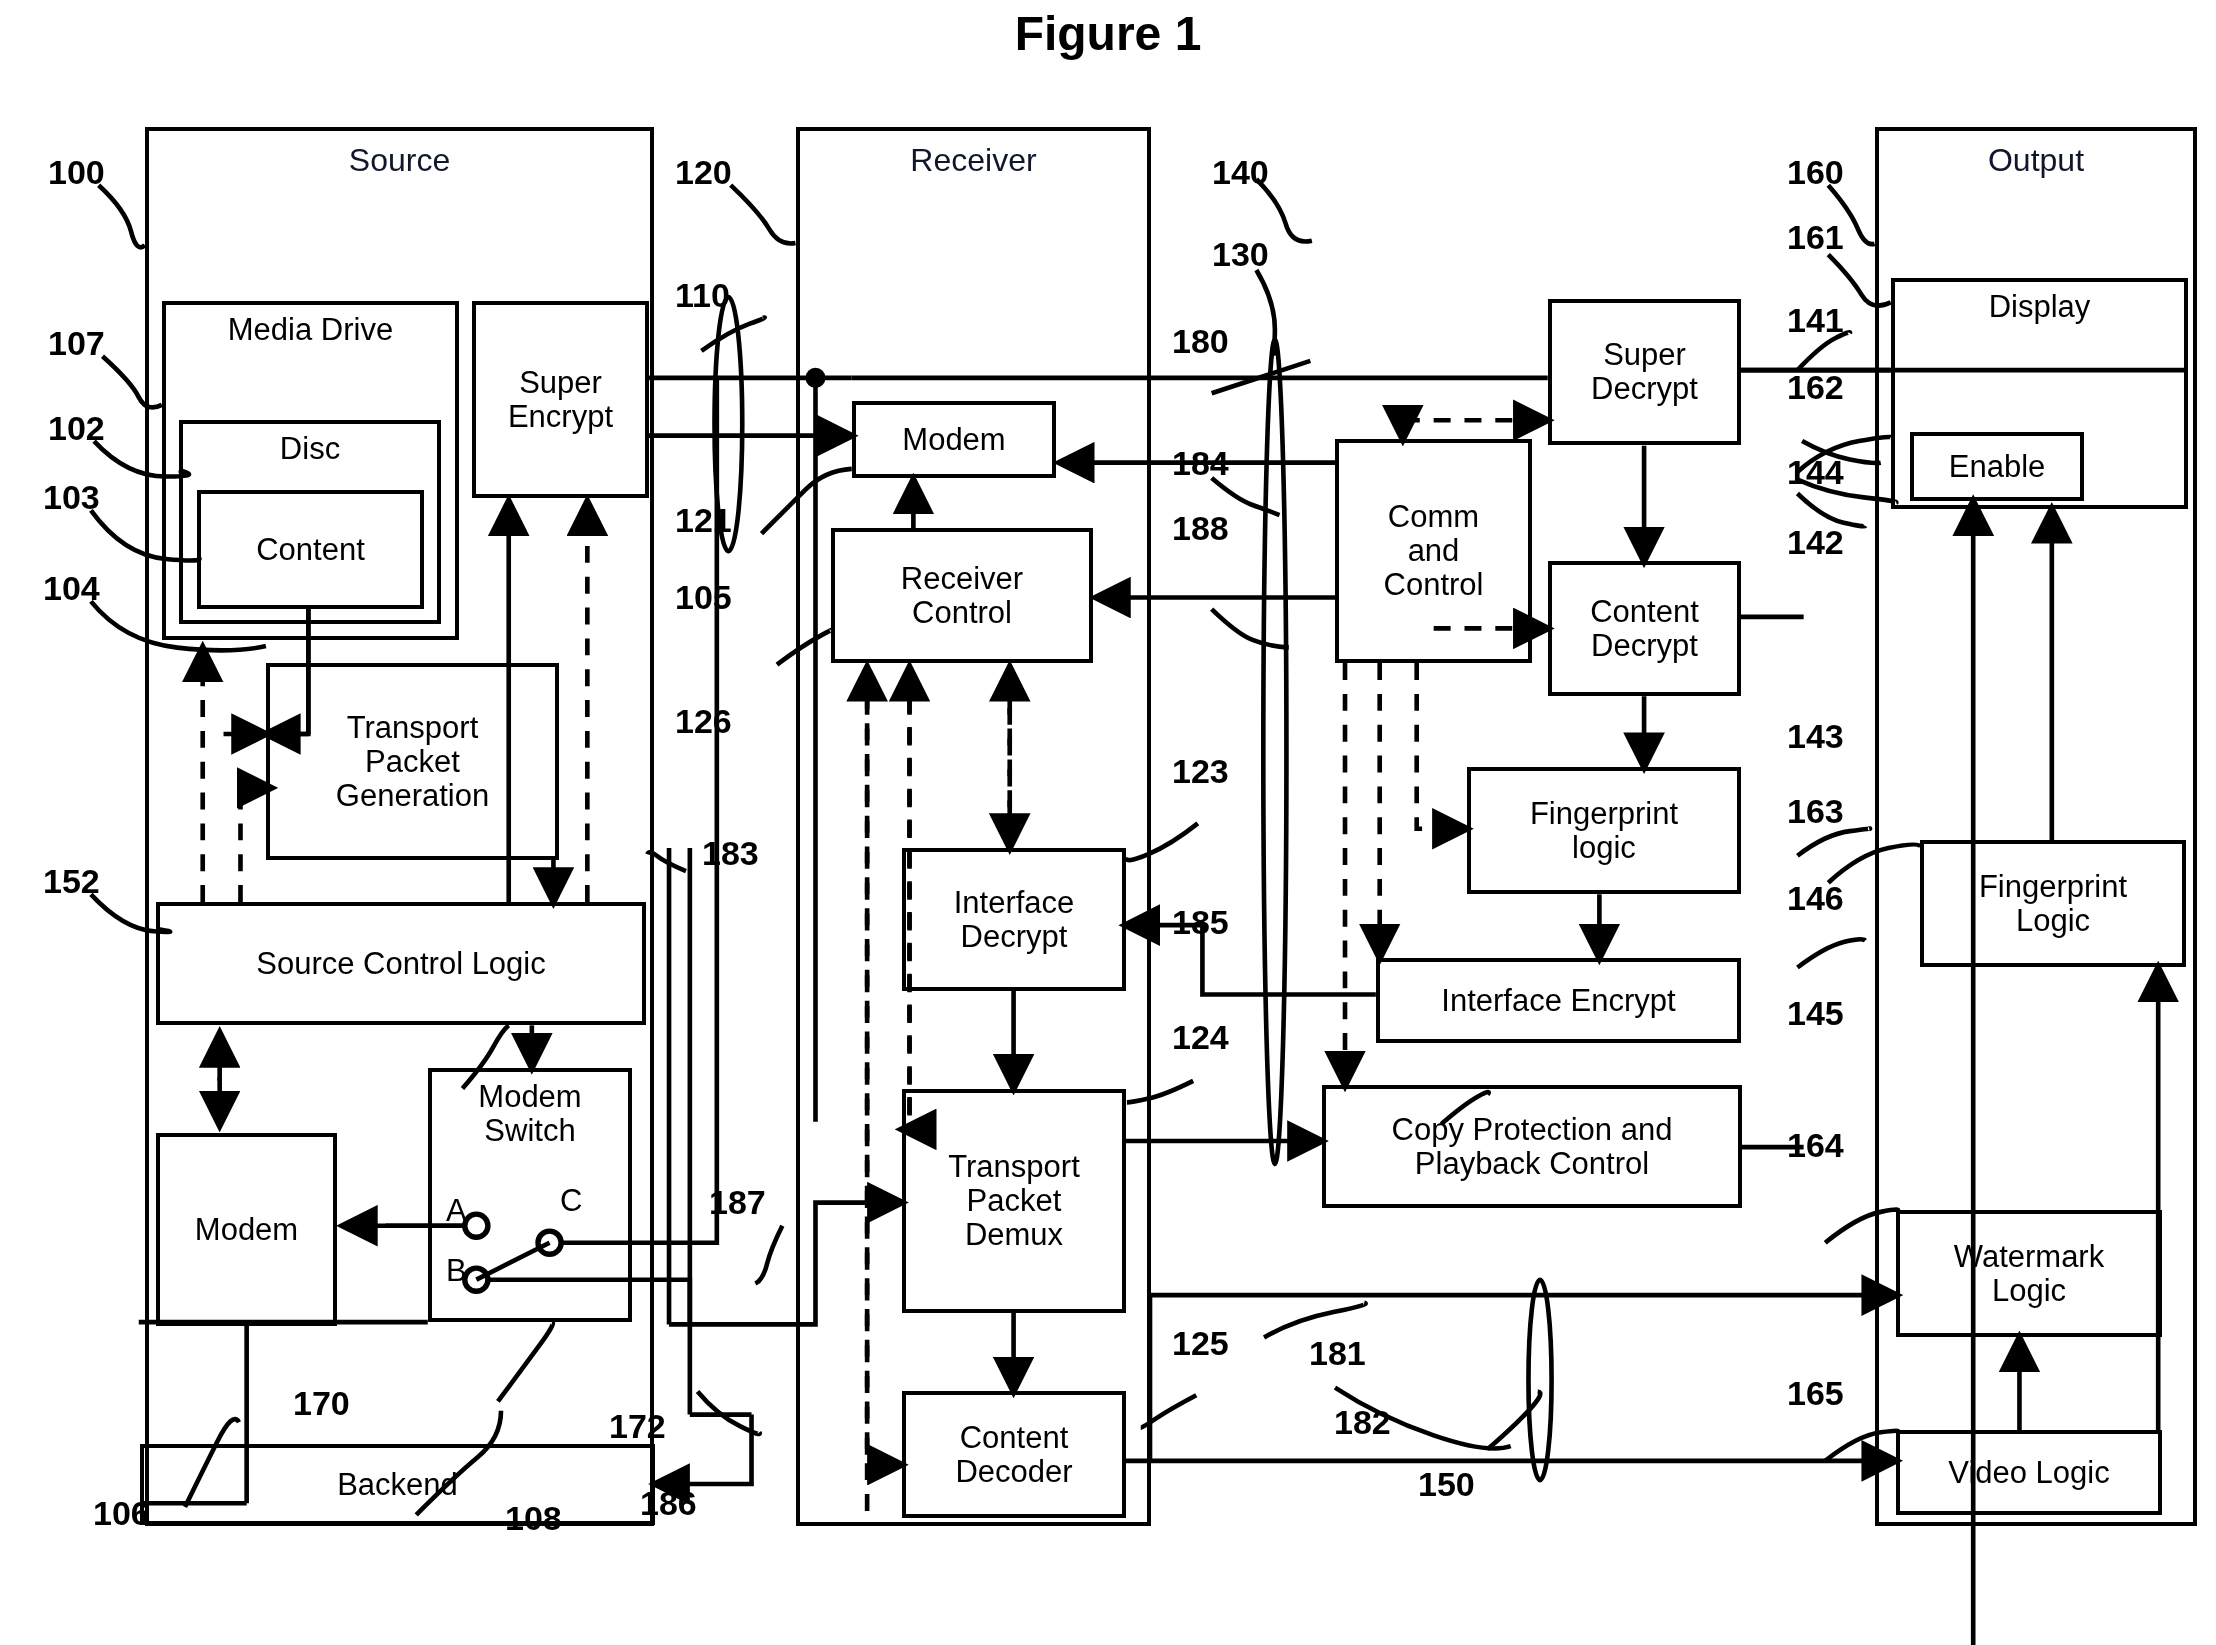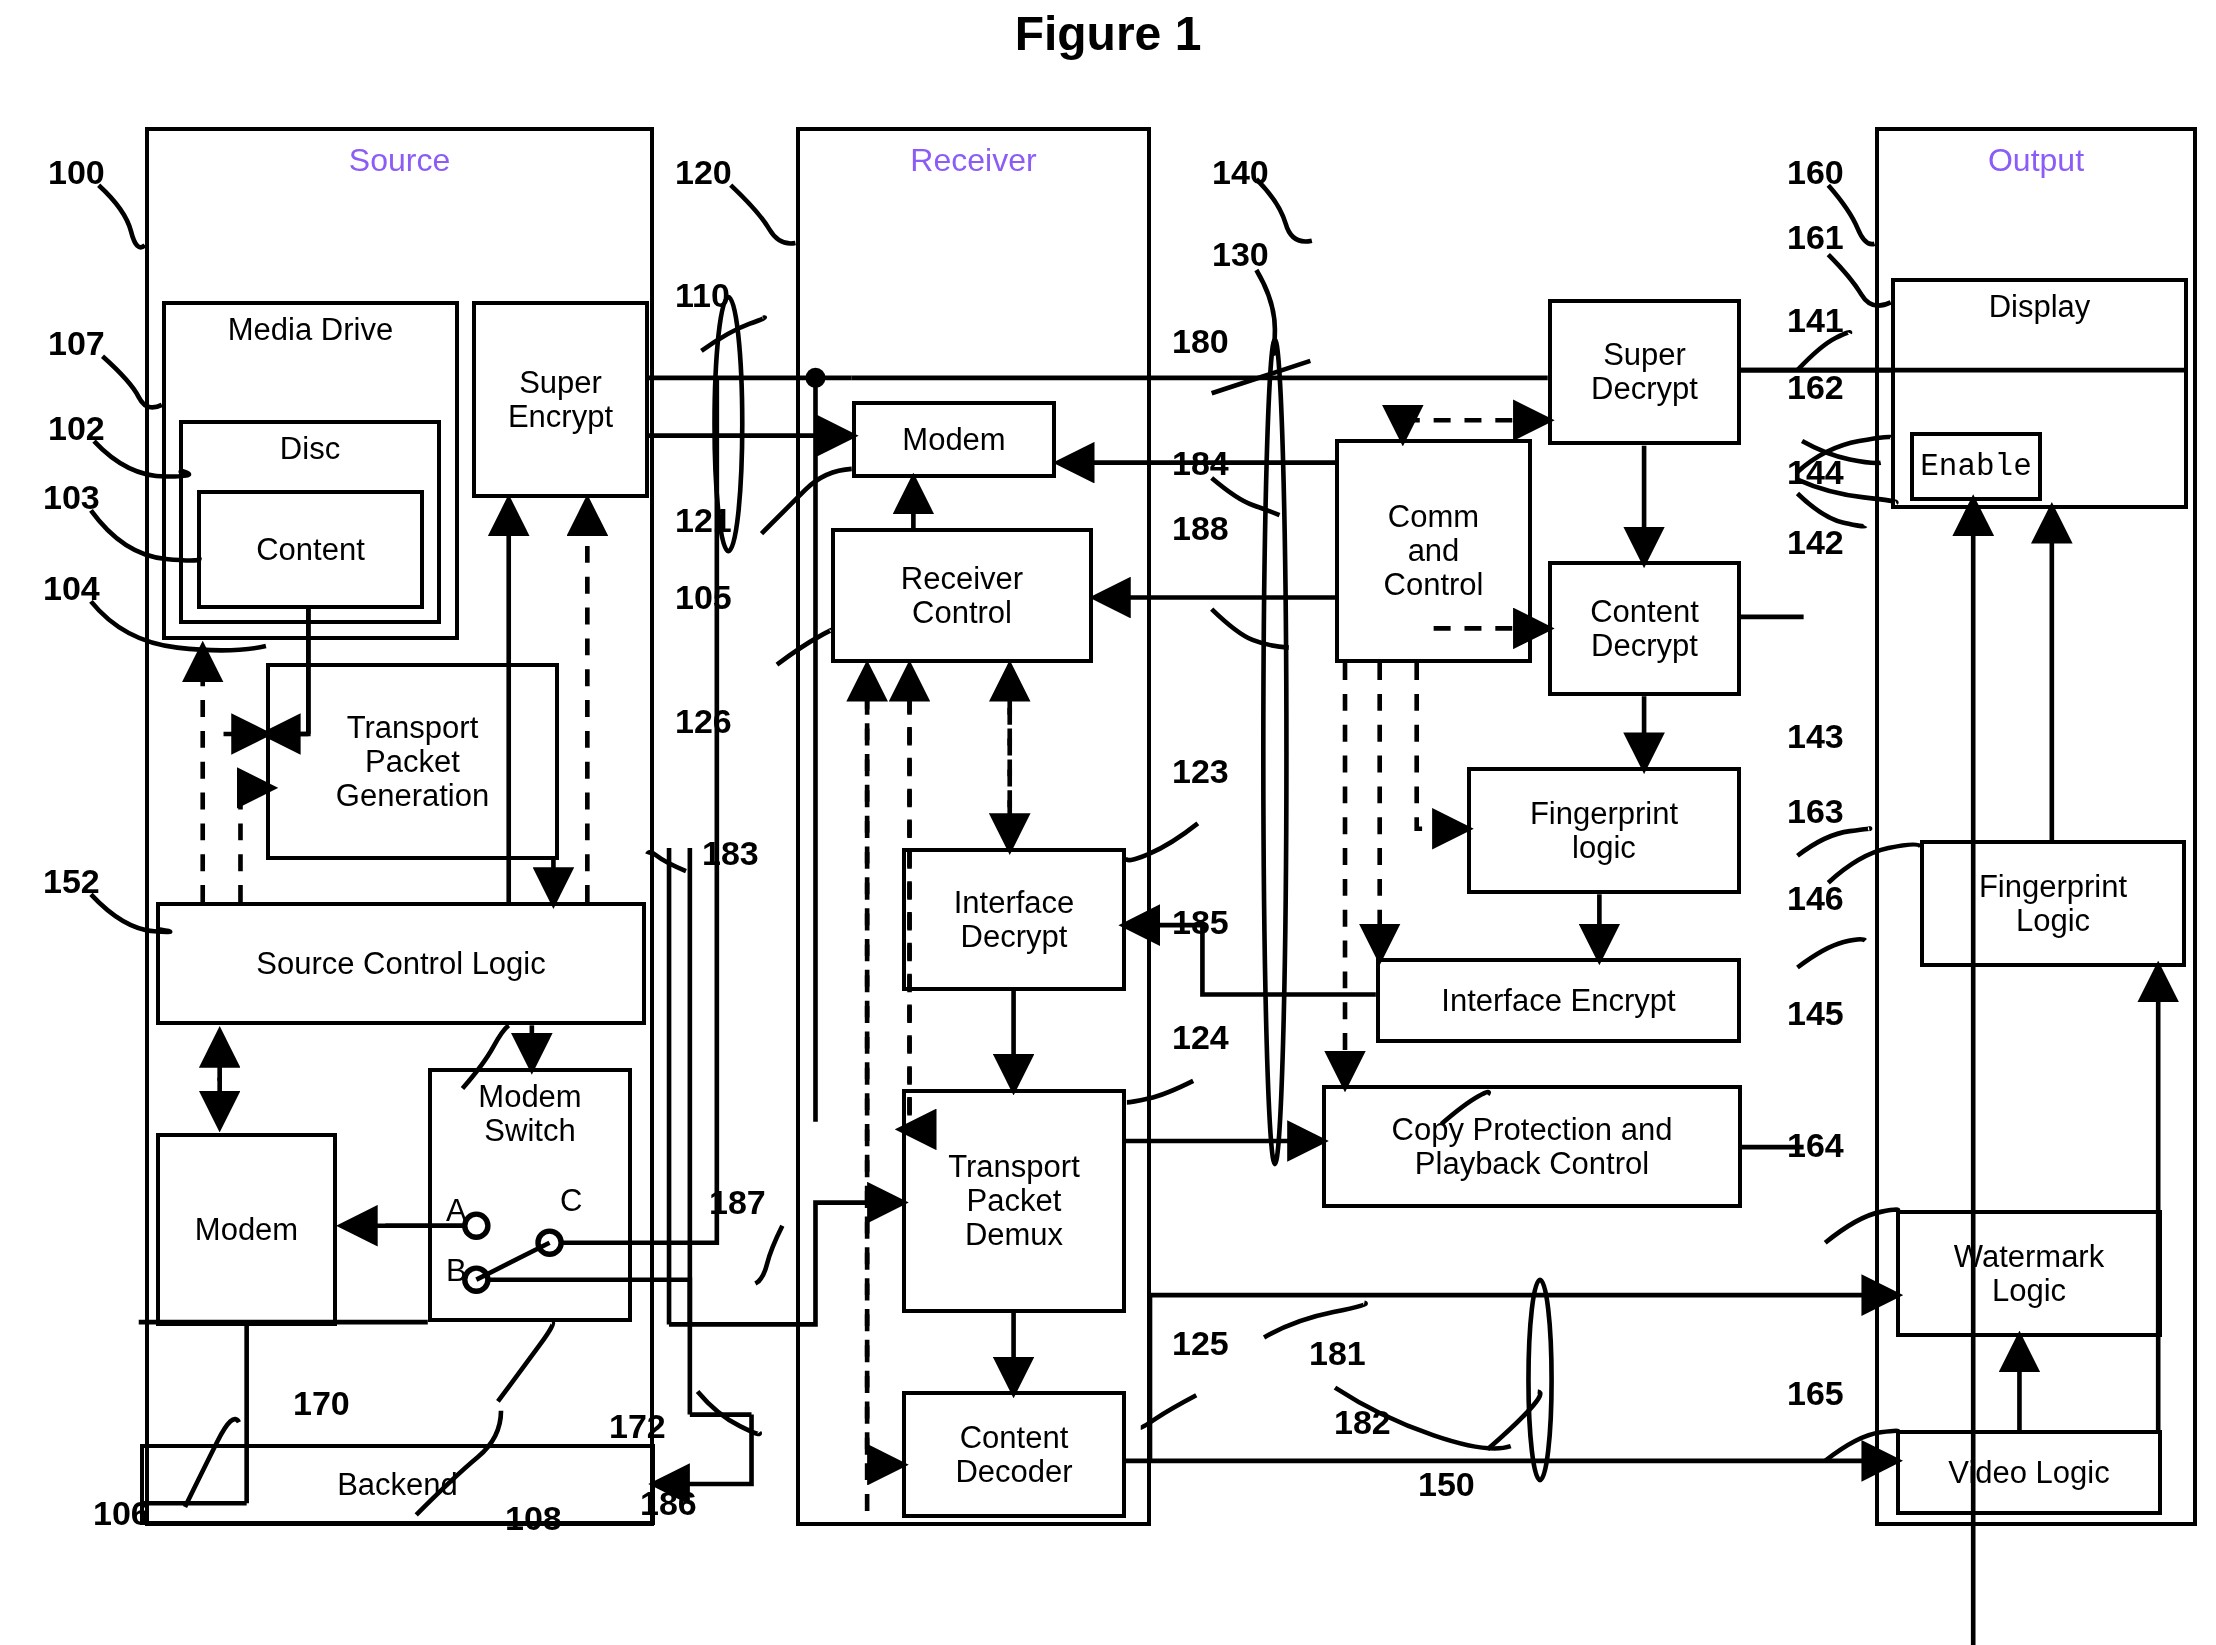--- a/index.html
+++ b/index.html
@@ -24,21 +24,21 @@
     border:4.6px solid #000;
     box-sizing:border-box;
     background:transparent;
   }
   .container-title{
     position:absolute;
     width:100%;
     top:10.8px;
     text-align:center;
     font-size:32px;
-    color:#8b5cf6;
+    color:#0f172a;
   }
   .boxlabel{
     position:absolute;
     left:0;width:100%;
     top:50%;
     transform:translateY(-50%);
     text-align:center;
     font-size:31px;
     line-height:1.1;
     color:#000;
@@ -187,21 +187,21 @@
   </div>
 
   <div class="box" style="left:1875px;top:127px;width:322px;height:1399px;">
     <div class="container-title">Output</div>
   </div>
 
   <div class="box" style="left:1891px;top:278px;width:297px;height:231px;">
     <div class="boxlabel top">Display</div>
   </div>
 
-  <div class="box" style="left:1910px;top:432px;width:132px;height:69px;font-family:Liberation Mono, monospace;">
+  <div class="box" style="left:1910px;top:432px;width:174px;height:69px;">
     <div class="boxlabel">Enable</div>
   </div>
 
   <div class="box" style="left:1920px;top:840px;width:266px;height:127px;">
     <div class="boxlabel">Fingerprint
 Logic</div>
   </div>
 
   <div class="box" style="left:1896px;top:1210px;width:266px;height:127px;">
     <div class="boxlabel">Watermark

